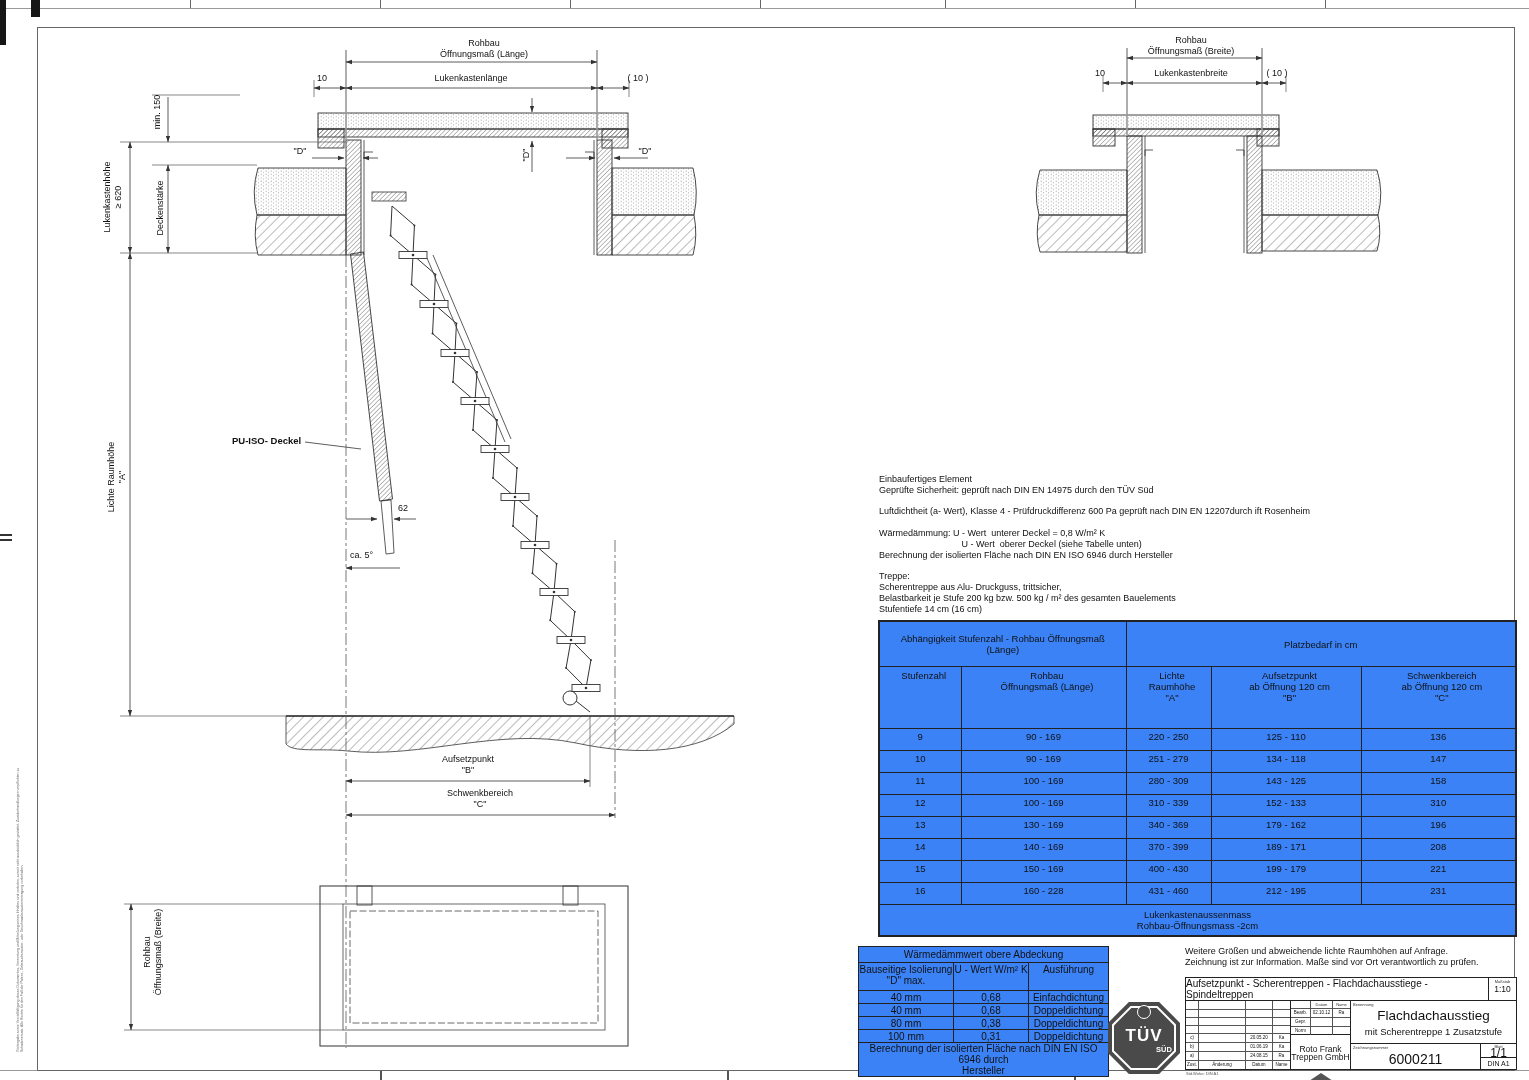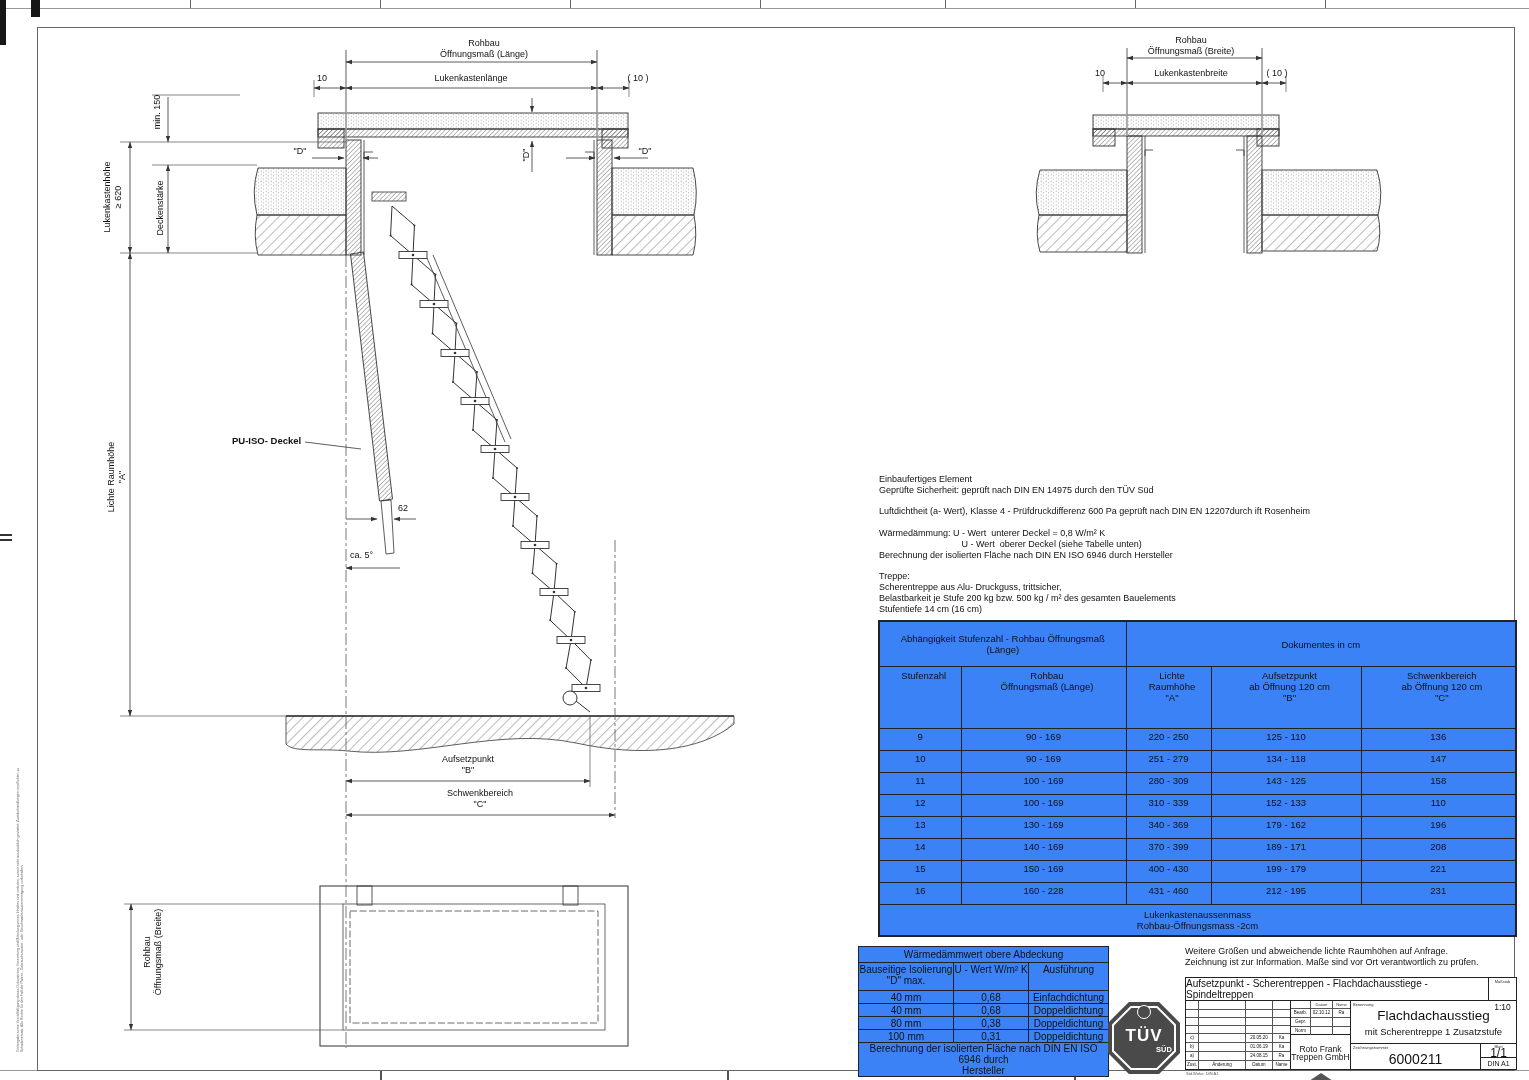--- a/index.html
+++ b/index.html
@@ -34,21 +34,21 @@
   #ins-table tr.h th{height:26px;vertical-align:top;padding-top:1px;}
   #ins-table tbody td{height:12px;}
   #ins-table tfoot td{height:27px;}
   #notes{position:absolute;left:1185px;top:946px;width:340px;font-size:9px;line-height:11px;}
   
   .tb{position:absolute;left:1185px;top:977px;width:330px;height:91px;border:1.5px solid #222;background:#fff;font-size:9px;}
   .tb *{box-sizing:border-box;}
   .tb-row1{position:absolute;left:0;top:0;width:303px;height:23px;border-right:1px solid #222;border-bottom:1px solid #222;display:flex;align-items:center;justify-content:center;font-size:10px;}
   .tb-scale{position:absolute;left:303px;top:0;width:27px;height:23px;border-bottom:1px solid #222;text-align:center;}
   .tb-scale .sl{font-size:4px;color:#333;line-height:5px;padding-top:1px;}
-  .tb-scale .sv{font-size:8.5px;line-height:10px;margin-top:18px;}
+  .tb-scale .sv{font-size:8.5px;line-height:10px;}
   .tb-colA{position:absolute;left:0;top:23px;width:105px;height:68px;border-right:1px solid #222;}
   .rev-row{display:flex;height:9px;font-size:4.5px;line-height:1;}
   .rev-row.empty{height:8px;}
   .rev-row + .rev-row{border-top:1px solid #555;}
   .rc{border-right:1px solid #555;display:flex;align-items:center;justify-content:center;overflow:hidden;}
   .rc0{width:13px;}.rc1{width:47px;}.rc2{width:27px;}.rc3{width:17px;border-right:none;}
   .tb-colB{position:absolute;left:105px;top:23px;width:60px;height:68px;border-right:1px solid #222;}
   #appr-grid{height:34px;border-bottom:1px solid #222;}
   .ap-row{display:flex;height:9px;font-size:4.5px;line-height:1;}
   .ap-row.hd{height:7px;font-size:4px;color:#333;}
@@ -336,21 +336,21 @@
         <col style="width:82px">
         <col style="width:165px">
         <col style="width:85px">
         <col style="width:150px">
         <col style="width:155px">
       </colgroup>
     <thead>
       <tr class="h1">
         <th colspan="2">Abhängigkeit Stufenzahl - Rohbau Öffnungsmaß
 (Länge)</th>
-        <th colspan="3">Dokumentes in cm</th>
+        <th colspan="3">Platzbedarf in cm</th>
       </tr>
       <tr class="h2">
         <th>Stufenzahl</th>
         <th>Rohbau
 Öffnungsmaß (Länge)</th>
         <th>Lichte
 Raumhöhe
 "A"</th>
         <th>Aufsetzpunkt
 ab Öffnung 120 cm
@@ -380,21 +380,21 @@
           <td>100 - 169</td>
           <td>280 - 309</td>
           <td>143 - 125</td>
           <td>158</td>
         </tr>
         <tr>
           <td>12</td>
           <td>100 - 169</td>
           <td>310 - 339</td>
           <td>152 - 133</td>
-          <td>110</td>
+          <td>310</td>
         </tr>
         <tr>
           <td>13</td>
           <td>130 - 169</td>
           <td>340 - 369</td>
           <td>179 - 162</td>
           <td>196</td>
         </tr>
         <tr>
           <td>14</td>

